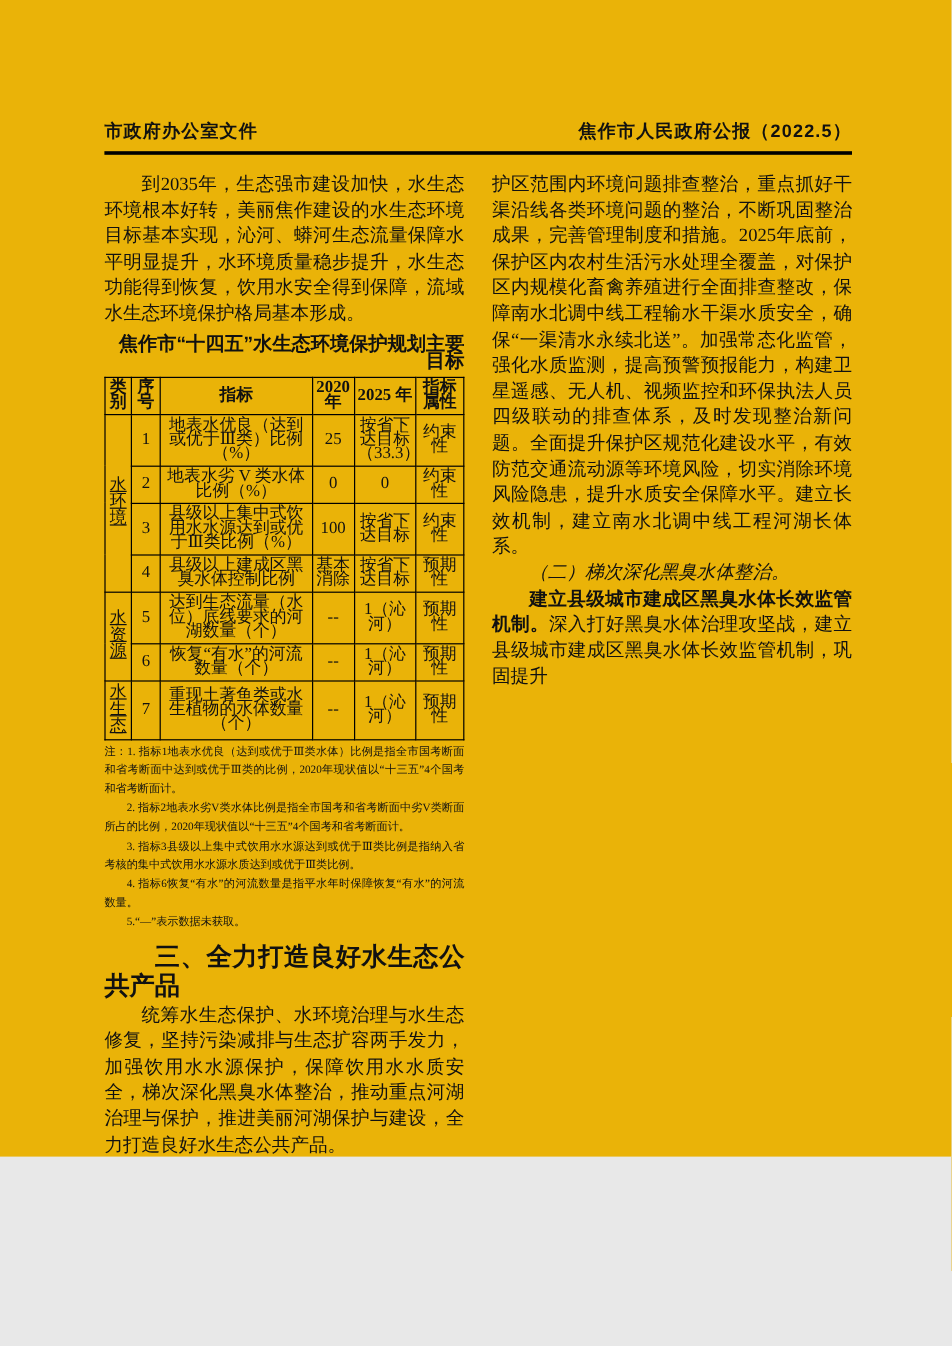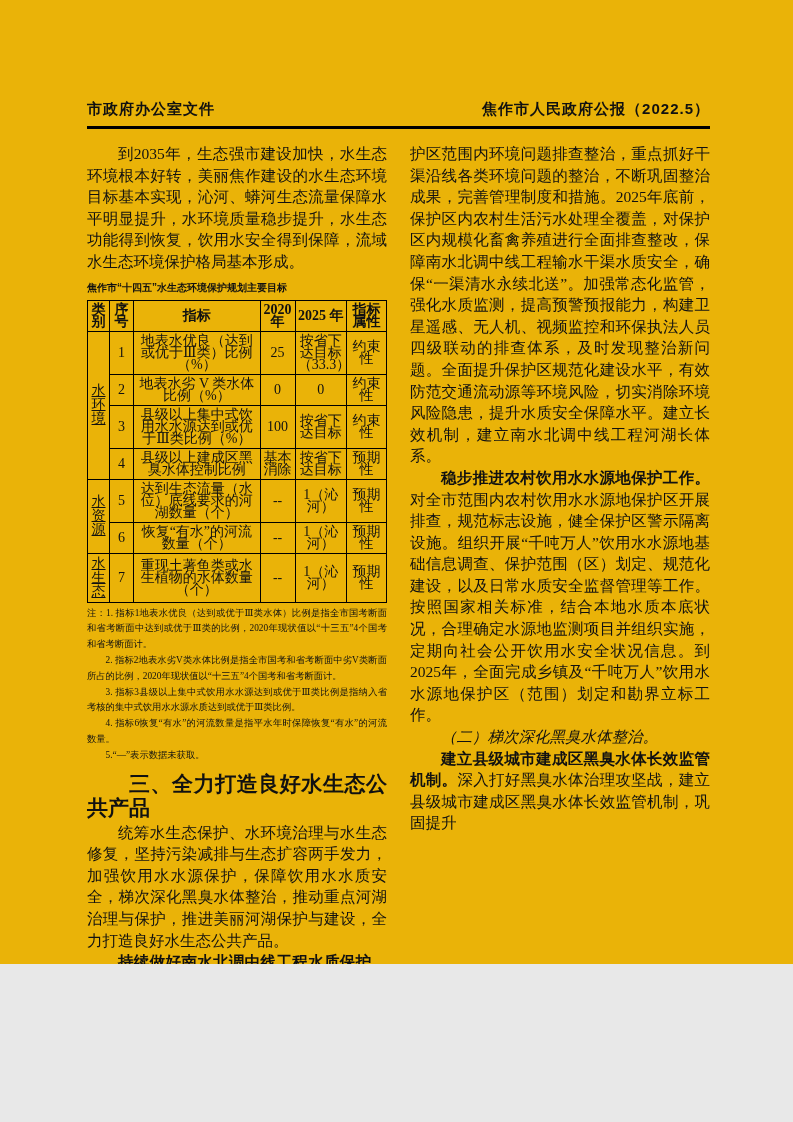--- a/index.html
+++ b/index.html
@@ -35,21 +35,21 @@
   .section-heading{
     font-family:"Liberation Sans","DejaVu Sans",sans-serif;
     font-weight:bold;font-size:21px;margin:0;text-indent:2em;
     line-height:24px;padding:2px 0;
   }
   .sub-heading{
     font-style:italic;text-indent:2em;line-height:21.6px;margin:0;
   }
   .table-title{
     font-family:"Liberation Sans","DejaVu Sans",sans-serif;
-    font-weight:bold;font-size:10px;text-align:left;
+    font-weight:bold;font-size:16px;text-align:right;
     margin:8px 0 5px 0;line-height:14px;text-indent:0 !important;
   }
   table.goal-table{
     width:100%;border-collapse:collapse;
     font-size:14px;line-height:12px;
     table-layout:fixed;
   }
   table.goal-table th,table.goal-table td{
     border:1px solid #000;padding:3px 2px;
     text-align:center;vertical-align:middle;
@@ -173,21 +173,20 @@
         </div>
 
         <div class="spacer-s"></div>
         <div class="section-heading">三、全力打造良好水生态公共产品</div>
         <p>统筹水生态保护、水环境治理与水生态修复，坚持污染减排与生态扩容两手发力，加强饮用水水源保护，保障饮用水水质安全，梯次深化黑臭水体整治，推动重点河湖治理与保护，推进美丽河湖保护与建设，全力打造良好水生态公共产品。</p>
         <p><b class="lead-bold">持续做好南水北调中线工程水质保护。</b><span>深入开展南水北调中线工程总干渠（焦作段）保</span></p>
       </div>
 
       <div class="col">
         <p class="noindent">护区范围内环境问题排查整治，重点抓好干渠沿线各类环境问题的整治，不断巩固整治成果，完善管理制度和措施。2025年底前，保护区内农村生活污水处理全覆盖，对保护区内规模化畜禽养殖进行全面排查整改，保障南水北调中线工程输水干渠水质安全，确保“一渠清水永续北送”。加强常态化监管，强化水质监测，提高预警预报能力，构建卫星遥感、无人机、视频监控和环保执法人员四级联动的排查体系，及时发现整治新问题。全面提升保护区规范化建设水平，有效防范交通流动源等环境风险，切实消除环境风险隐患，提升水质安全保障水平。建立长效机制，建立南水北调中线工程河湖长体系。</p>
-        <p><b class="lead-bold">稳步推进农村饮用水水源地保护工作。</b><span>对全市范围内农村饮用水水源地保护区开展排查，规范标志设施，健全保护区警示隔离设施。组织开展“千吨万人”饮用水水源地基础信息调查、保护范围（区）划定、规范化建设，以及日常水质安全监督管理等工作。按照国家相关标准，结合本地水质本底状况，合理确定水源地监测项目并组织实施，定期向社会公开饮用水安全状况信息。到2025年，全面完成乡镇及“千吨万人”饮用水水源地保护区（范围）划定和勘界立标工作。</span></p>
         <p class="sub-heading">（二）梯次深化黑臭水体整治。</p>
         <p><b class="lead-bold">建立县级城市建成区黑臭水体长效监管机制。</b><span>深入打好黑臭水体治理攻坚战，建立县级城市建成区黑臭水体长效监管机制，巩固提升</span></p>
       </div>
 
     </div>
   </div>
 
   <div class="footer-page">— 28 —</div>
 </div>
 

